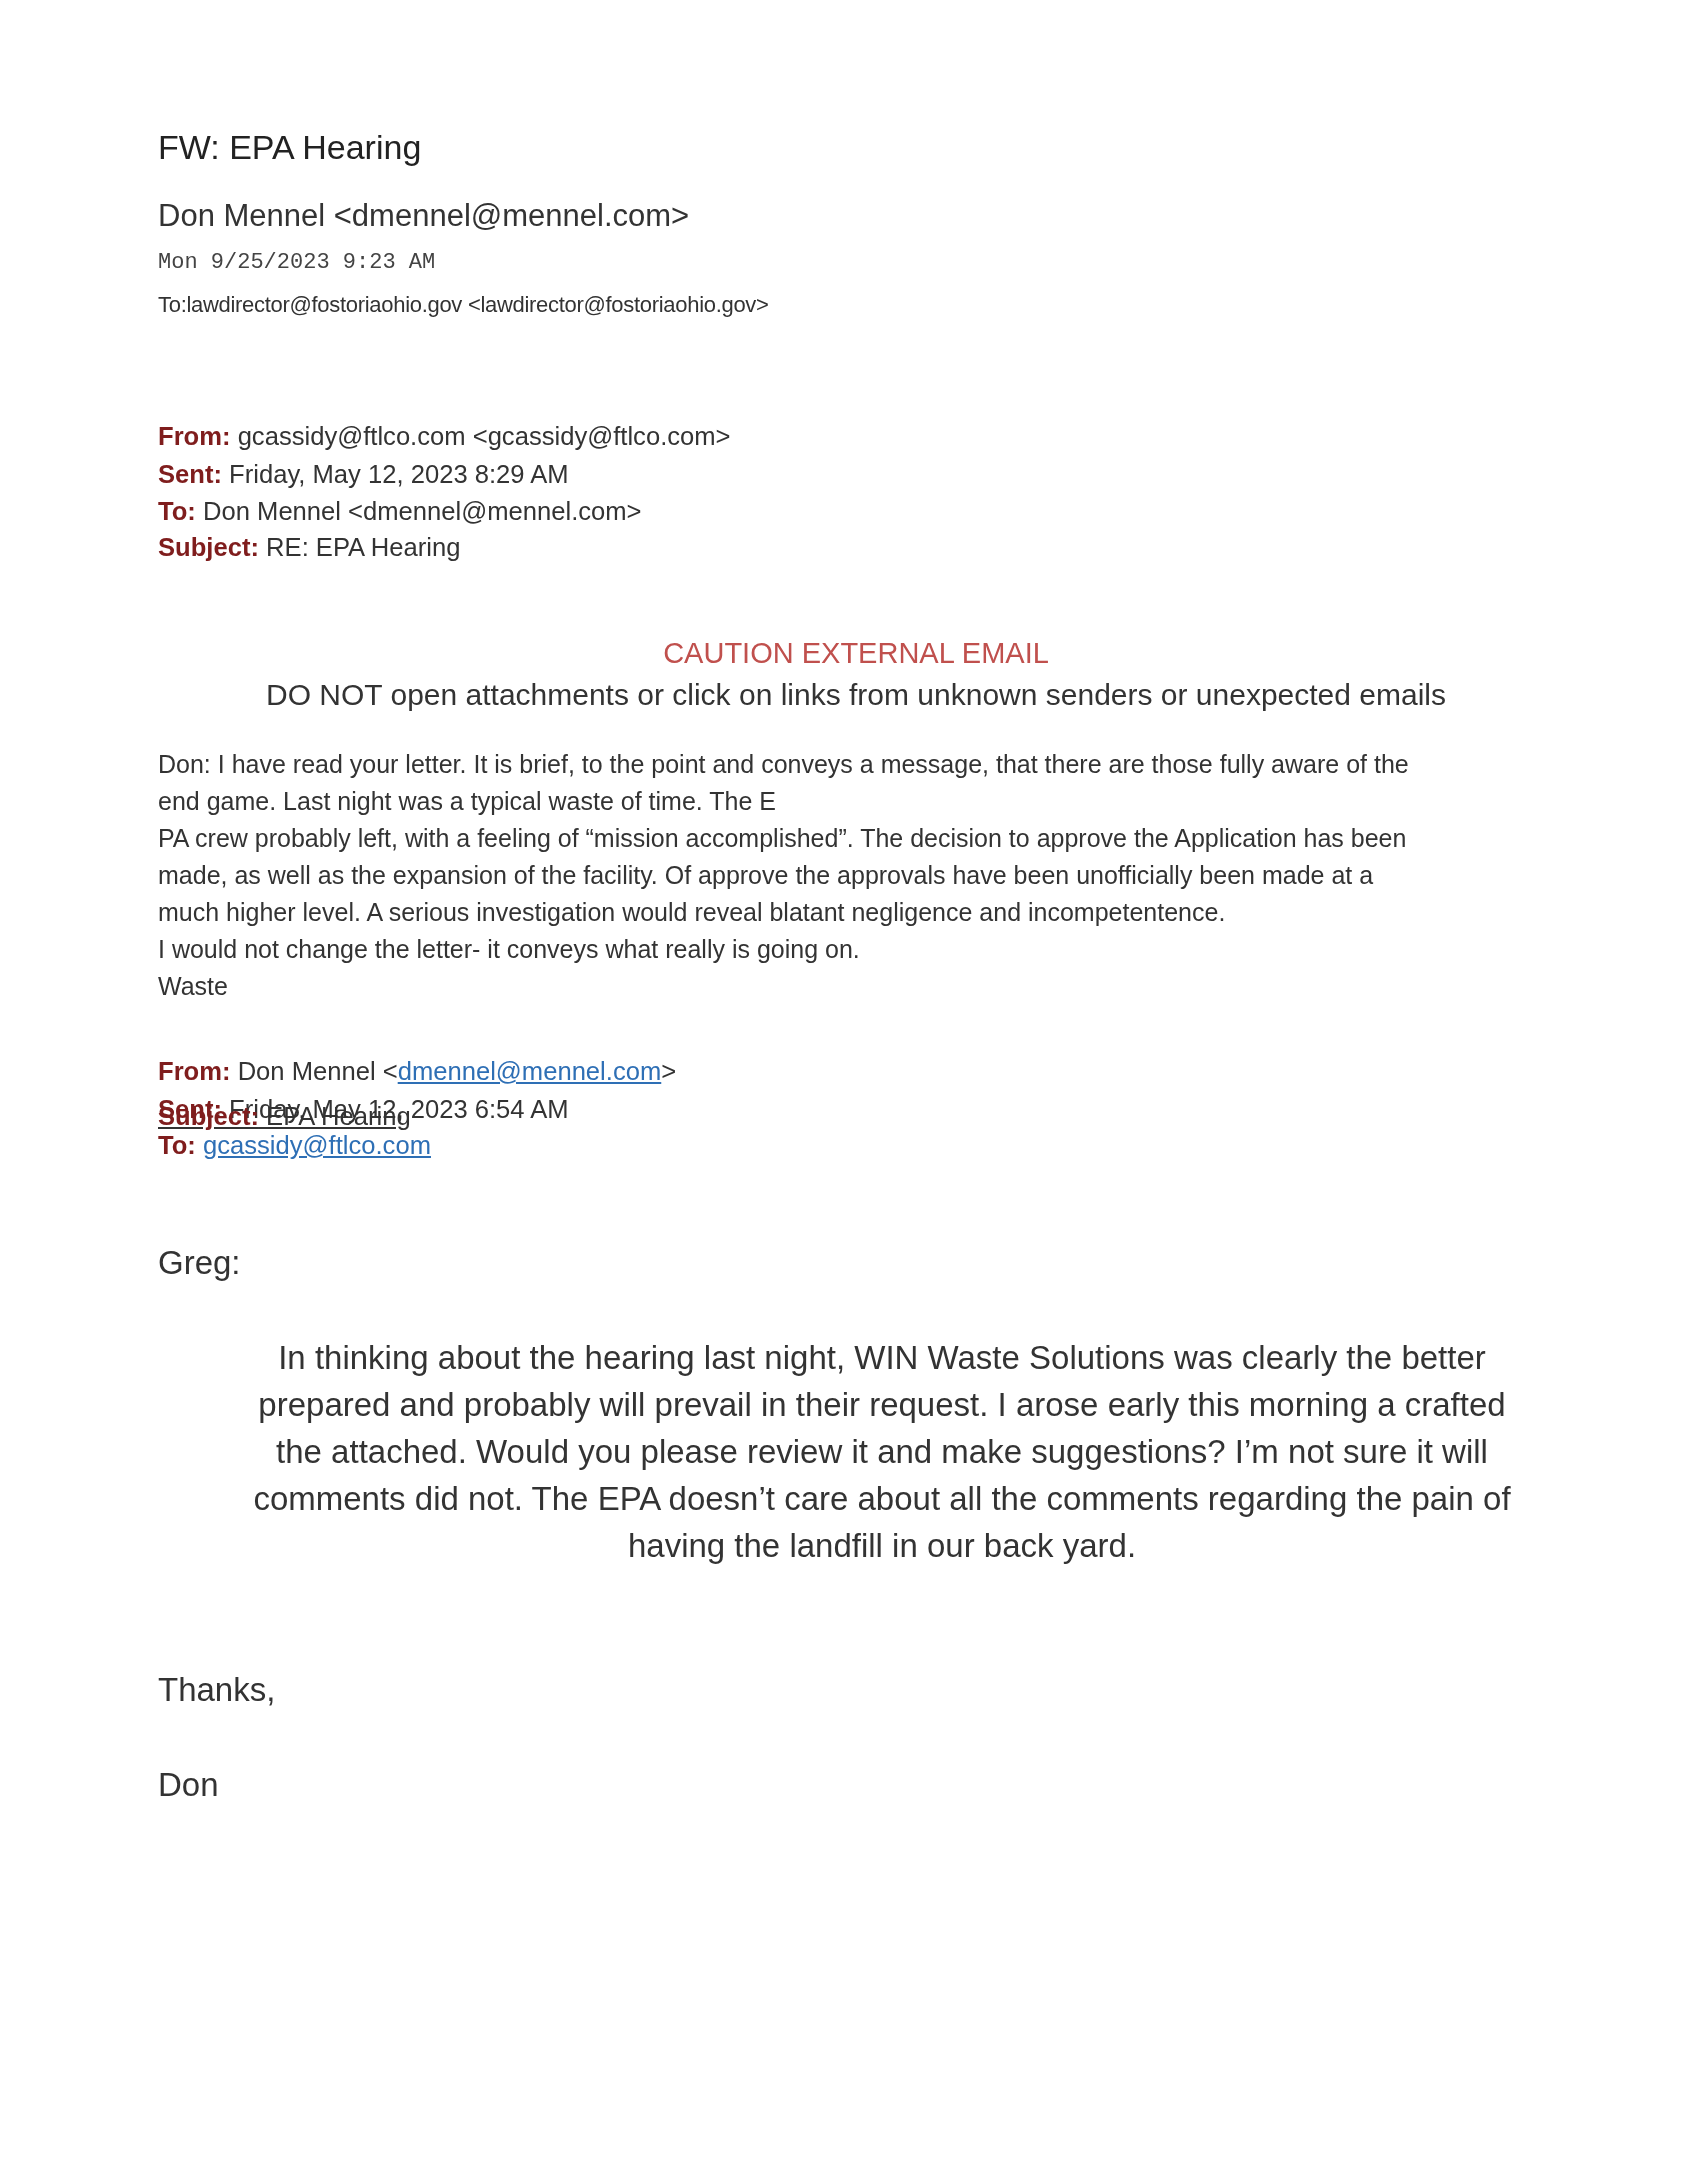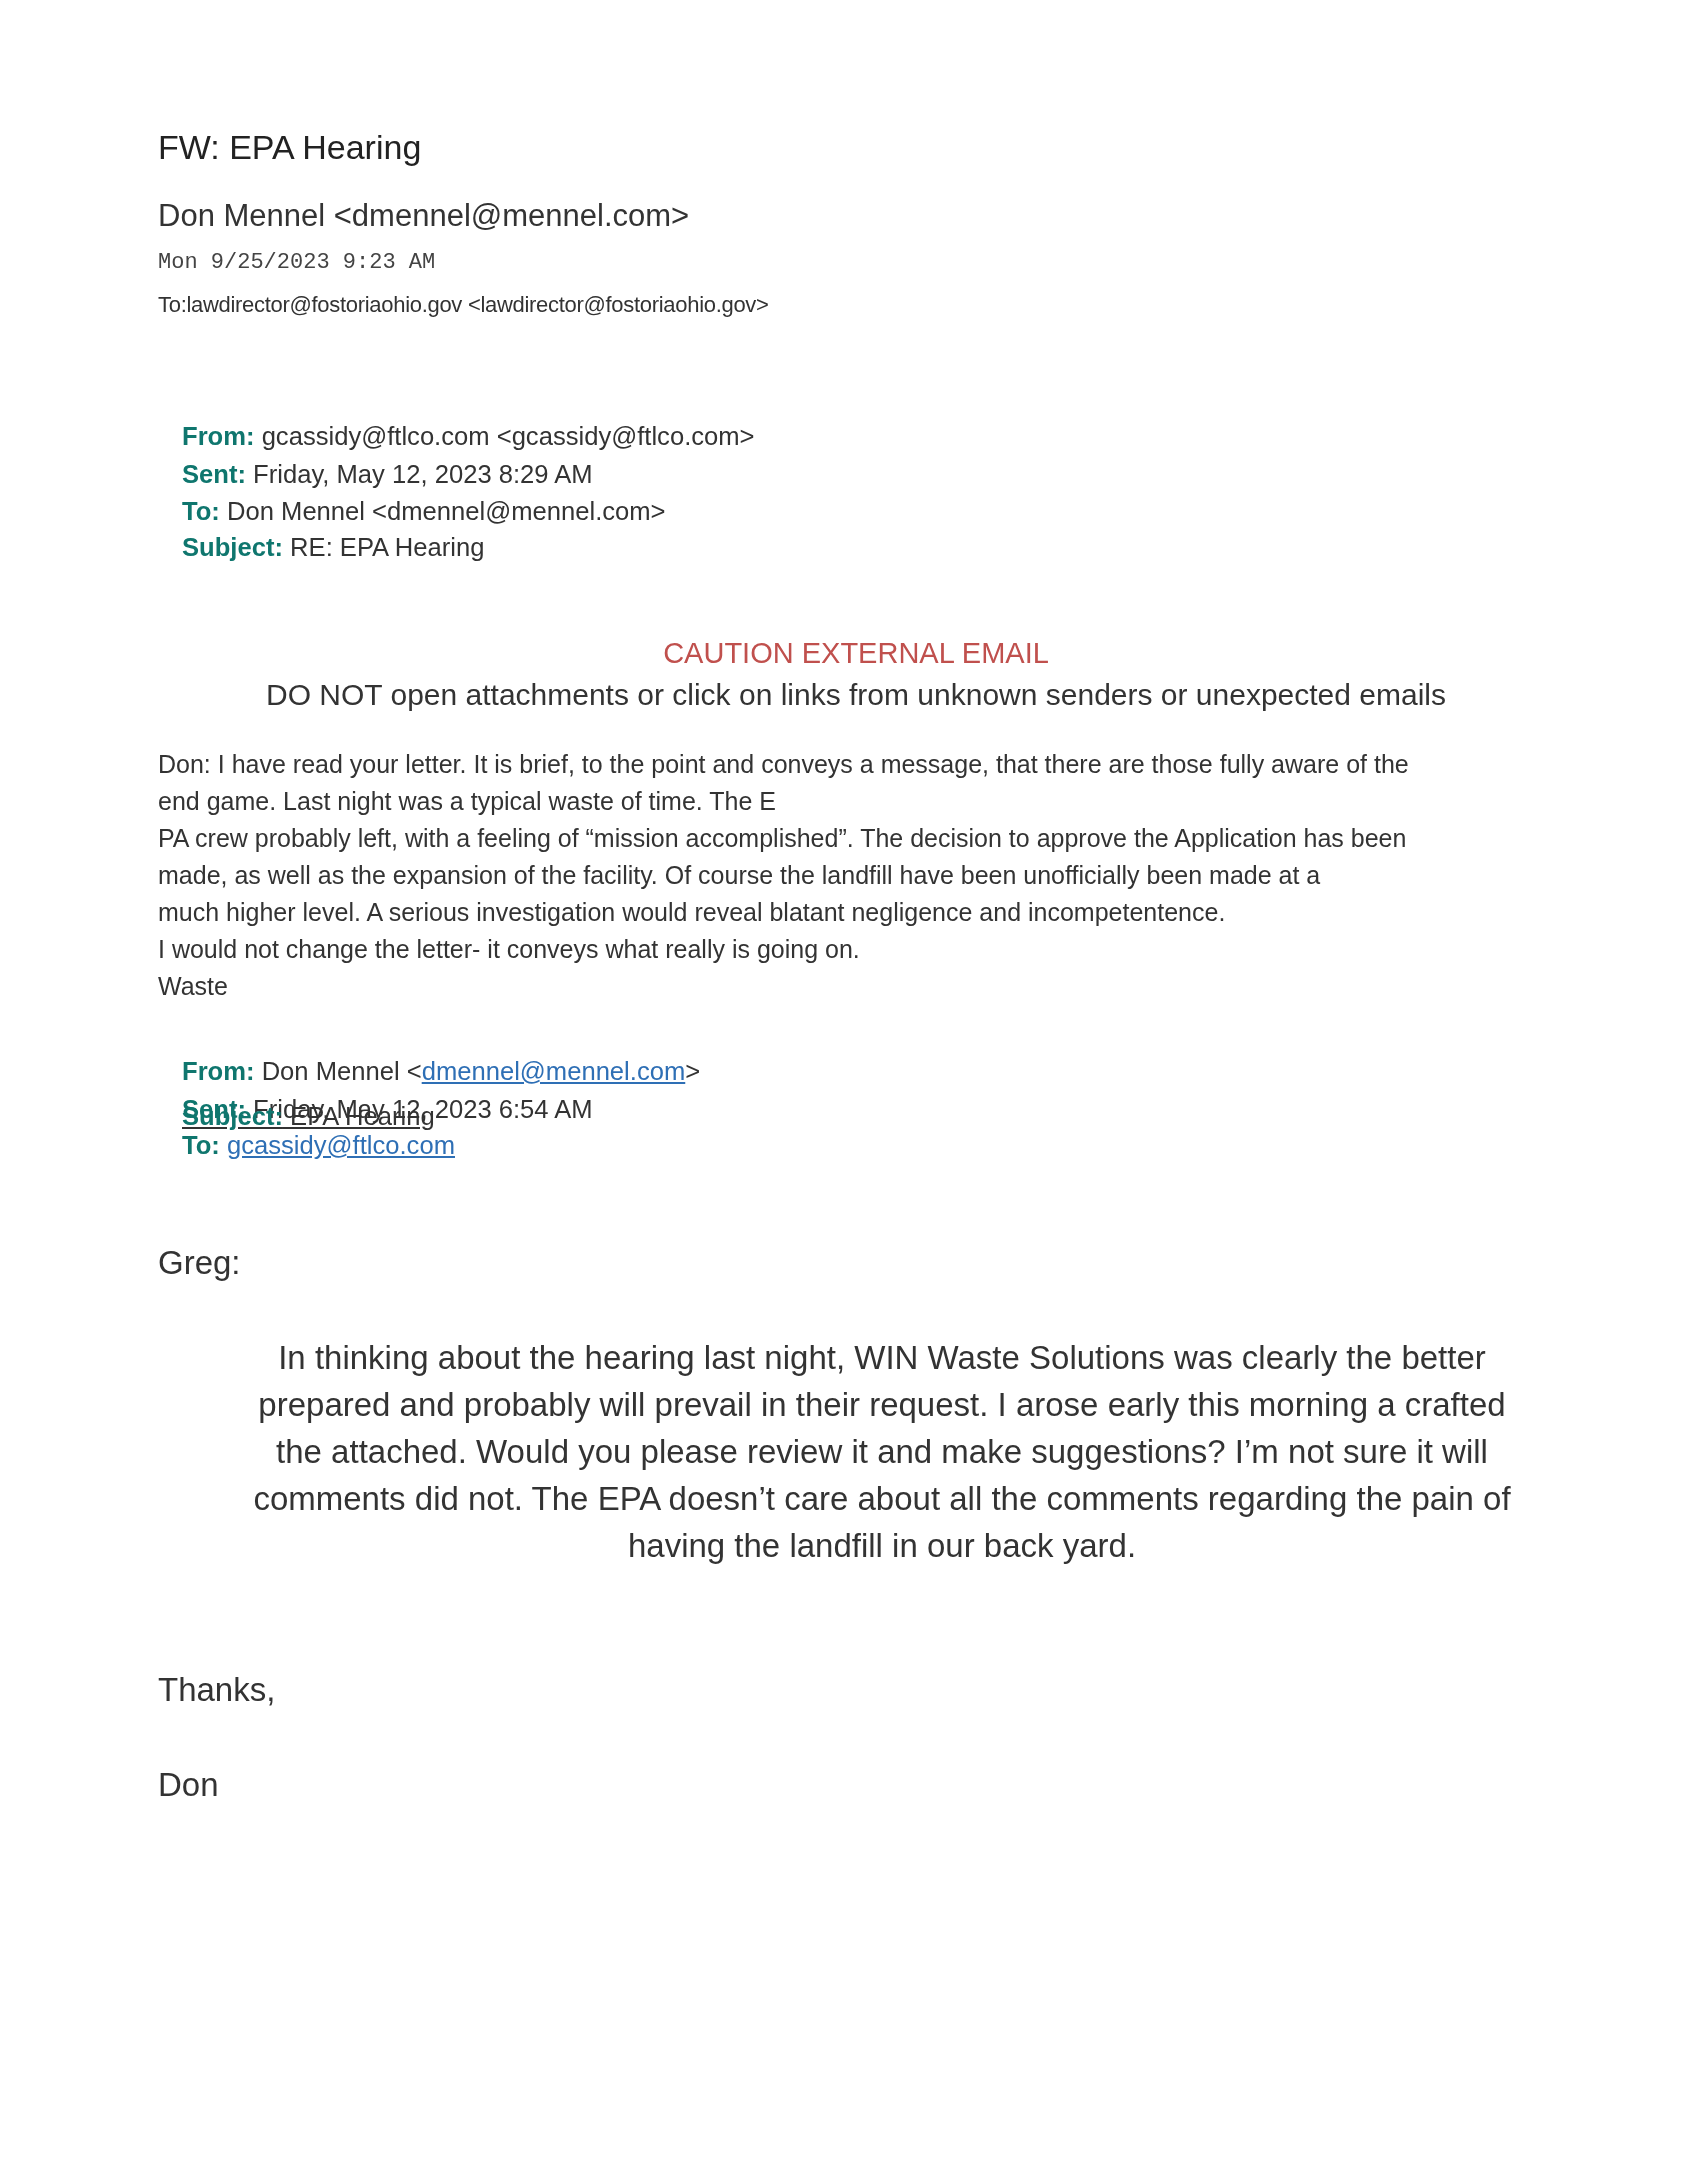--- a/index.html
+++ b/index.html
@@ -4,21 +4,21 @@
 <style>
   html, body { margin:0; padding:0; background:#ffffff; }
   body { width:1685px; height:2181px; position:relative; overflow:hidden;
          font-family:"Liberation Sans", "DejaVu Sans", sans-serif; color:#333333; }
   .abs { position:absolute; white-space:nowrap; }
   .title { left:158px; top:128px; font-size:34px; color:#222; }
   .sender { left:158px; top:198px; font-size:31px; color:#333; }
   .date { left:158px; top:250px; font-size:22px; color:#444;font-family:Liberation Mono, monospace; }
   .to { left:158px; top:292px; font-size:22px; color:#333; letter-spacing:-0.3px; }
   .hdr { position:absolute; left:158px; font-size:25.6px; color:#333; white-space:nowrap; }
-  .hdr b { font-weight:bold; color:#0f766e;margin-left:24px; }
+  .hdr b { font-weight:bold; color:#7f1d1d; }
   .caution { position:absolute; left:0; width:1712px; text-align:center; top:637px; font-size:29px; color:#c0504d; }
   .warn { position:absolute; left:0; width:1712px; text-align:center; top:678px; font-size:30px; color:#333; }
   .body1 { position:absolute; left:158px; top:746px; width:1448px; font-size:25px; line-height:37px; color:#333; }
   .body1 div { white-space:nowrap; }
   .body2 { position:absolute; left:158px; width:1448px; font-size:33px; color:#333; }
   .body2 div { white-space:nowrap;text-align:center; }
   a.link { color:#2e6fb5; text-decoration:underline; }
 </style>
 </head>
 <body>
@@ -43,21 +43,21 @@
   </div>
 </div>
 
 <div class="caution">CAUTION EXTERNAL EMAIL</div>
 <div class="warn">DO NOT open attachments or click on links from unknown senders or unexpected emails</div>
 
 <div class="body1">
   <div>Don: I have read your letter.  It is brief, to the point and conveys a message, that there are those fully aware of the</div>
   <div>end game.  Last night was a typical waste of time.  The E</div>
   <div>PA crew probably left, with a feeling of “mission accomplished”.  The decision to approve the Application has been</div>
-  <div>made, as well as the expansion of the facility.  Of course the landfill have been unofficially been made at a</div>
+  <div>made, as well as the expansion of the facility.  Of approve the approvals have been unofficially been made at a</div>
   <div>much higher level.  A serious investigation would reveal blatant negligence and incompetentence.</div>
   <div>I would not change the letter- it conveys what really is going on.</div>
   <div>Waste</div>
 </div>
 
 <div>
   <div class="hdr" style="top:1057px;">
     <b>From:</b><span> Don Mennel &lt;</span><a class="link">dmennel@mennel.com</a><span>&gt;</span>
   </div>
   <div class="hdr" style="top:1095px;">

